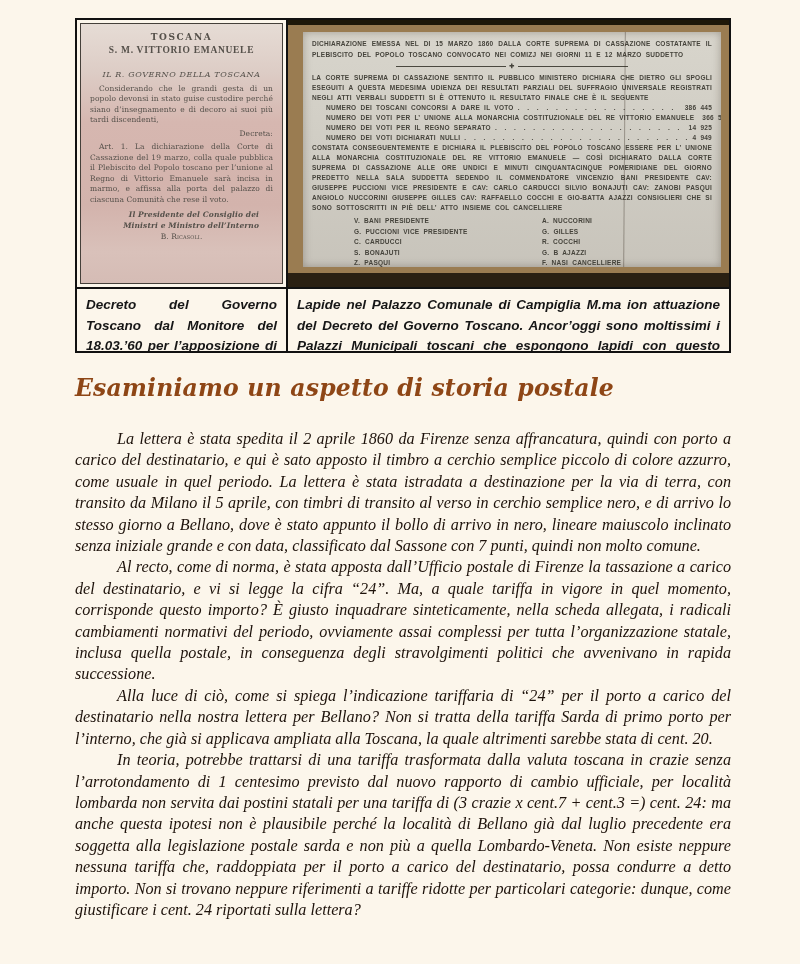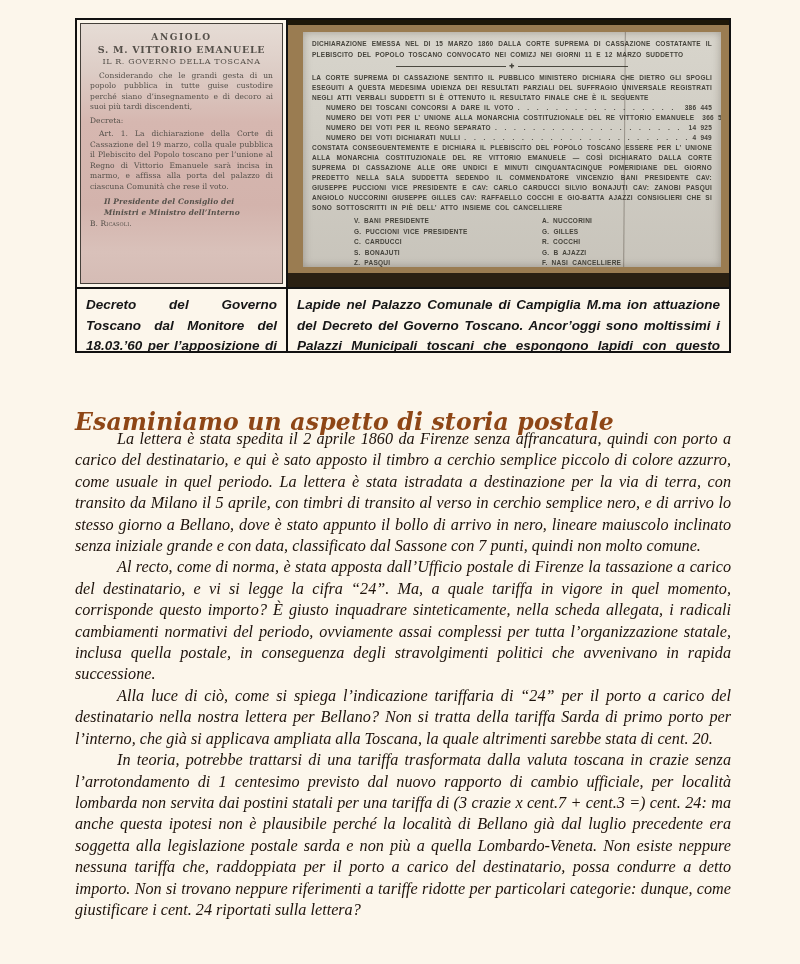--- a/index.html
+++ b/index.html
@@ -30,26 +30,26 @@
     height:100%;
     border:1px solid #45403a;
     background:linear-gradient(180deg,#e6dcd5 0%,#ddcdc6 18%,#d6b7b0 38%,#d3b3ac 70%,#d9c1ba 88%,#d5bcb5 100%);
     color:#55504a;
     font-family:"DejaVu Serif", serif;
     font-size:7.5px; line-height:10.5px;
     padding:8px 9px 4px 9px;
     text-align:justify; letter-spacing:.1px;
   }
   .d-t1 { text-align:center; font-weight:bold; font-size:9px; letter-spacing:1.6px; }
-  .d-t2 { text-align:center; font-weight:bold; font-size:9.5px; letter-spacing:.7px; margin-top:2px; }
-  .d-t3 { text-align:center; font-size:8px; letter-spacing:.6px; margin-top:2px; margin-bottom:3px; }
+  .d-t2 { text-align:center; font-weight:bold; font-size:9.5px; letter-spacing:.7px; margin-top:2px;font-family:Liberation Serif, serif; }
+  .d-t3 { text-align:center; font-size:8px; letter-spacing:.6px; margin-top:15px; margin-bottom:3px;font-style:italic; }
   .d-p  { text-indent:9px; }
-  .d-decreta { text-align:left; margin:3px 0; }
-  .d-sig { text-align:left; font-style:italic; font-weight:bold; margin-top:5px; padding:0 14px; }
-  .d-name { text-align:left; margin-top:1px; font-variant:small-caps; }
+  .d-decreta { text-align:right; margin:3px 0; }
+  .d-sig { text-align:right; font-style:italic; font-weight:bold; margin-top:5px; padding:0 14px; }
+  .d-name { text-align:center; margin-top:1px; font-variant:small-caps; }
   
   .photo {
     height:100%;
     background:#9a7c51;
     border-top:5px solid #1f1808;
     border-bottom:14px solid #2a2012;
     padding:7px 8px 6px 15px;
   }
   .marble {
     position:relative; height:100%;
@@ -83,44 +83,44 @@
   
   .cap-cell { padding:6px 9px 4px 9px; }
   .cap-cell p {
     font-family:"Liberation Sans", sans-serif;
     font-style:italic; font-weight:600;
     font-size:13.5px; line-height:20.5px;
     color:#161616; text-align:justify;
   }
   
   .heading {
-    position:absolute; left:75px; top:408px;
+    position:absolute; left:75px; top:374px;
     font-family:"DejaVu Serif", serif;
     font-style:italic; font-weight:bold;
     font-size:23.5px; letter-spacing:.2px;
     color:#8e4616;
   }
   .article {
     position:absolute; left:75px; top:429px; width:656px;
     font-size:16.2px; line-height:21.4px;
     color:#1d120b; text-align:justify;font-style:italic;
   }
   .article p { text-indent:42px; }
 </style>
 </head>
 <body>
 
 <div class="figure-table">
 
   <div class="cell img-cell cl">
     <div class="decree">
-      <div class="d-t1">ANGIOLO</div>
+      <div class="d-t1">TOSCANA</div>
       <div class="d-t2">S. M. VITTORIO EMANUELE</div>
       <div class="d-t3">IL R. GOVERNO DELLA TOSCANA</div>
-      <div class="d-p">Considerando che le grandi gesta di un popolo pubblica in tutte guise custodire perché siano d’insegnamento e di decoro ai suoi più tardi discendenti,</div>
+      <div class="d-p">Considerando che le grandi gesta di un popolo devonsi in stato guise custodire perché siano d’insegnamento e di decoro ai suoi più tardi discendenti,</div>
       <div class="d-decreta">Decreta:</div>
       <div class="d-p">Art. 1. La dichiarazione della Corte di Cassazione del 19 marzo, colla quale pubblica il Plebiscito del Popolo toscano per l’unione al Regno di Vittorio Emanuele sarà incisa in marmo, e affissa alla porta del palazzo di ciascuna Comunità che rese il voto.</div>
       <div class="d-sig">Il Presidente del Consiglio dei Ministri e Ministro dell’Interno</div>
       <div class="d-name">B. Ricasoli.</div>
     </div>
   </div>
 
   <div class="cell img-cell">
     <div class="photo">
       <div class="marble">

